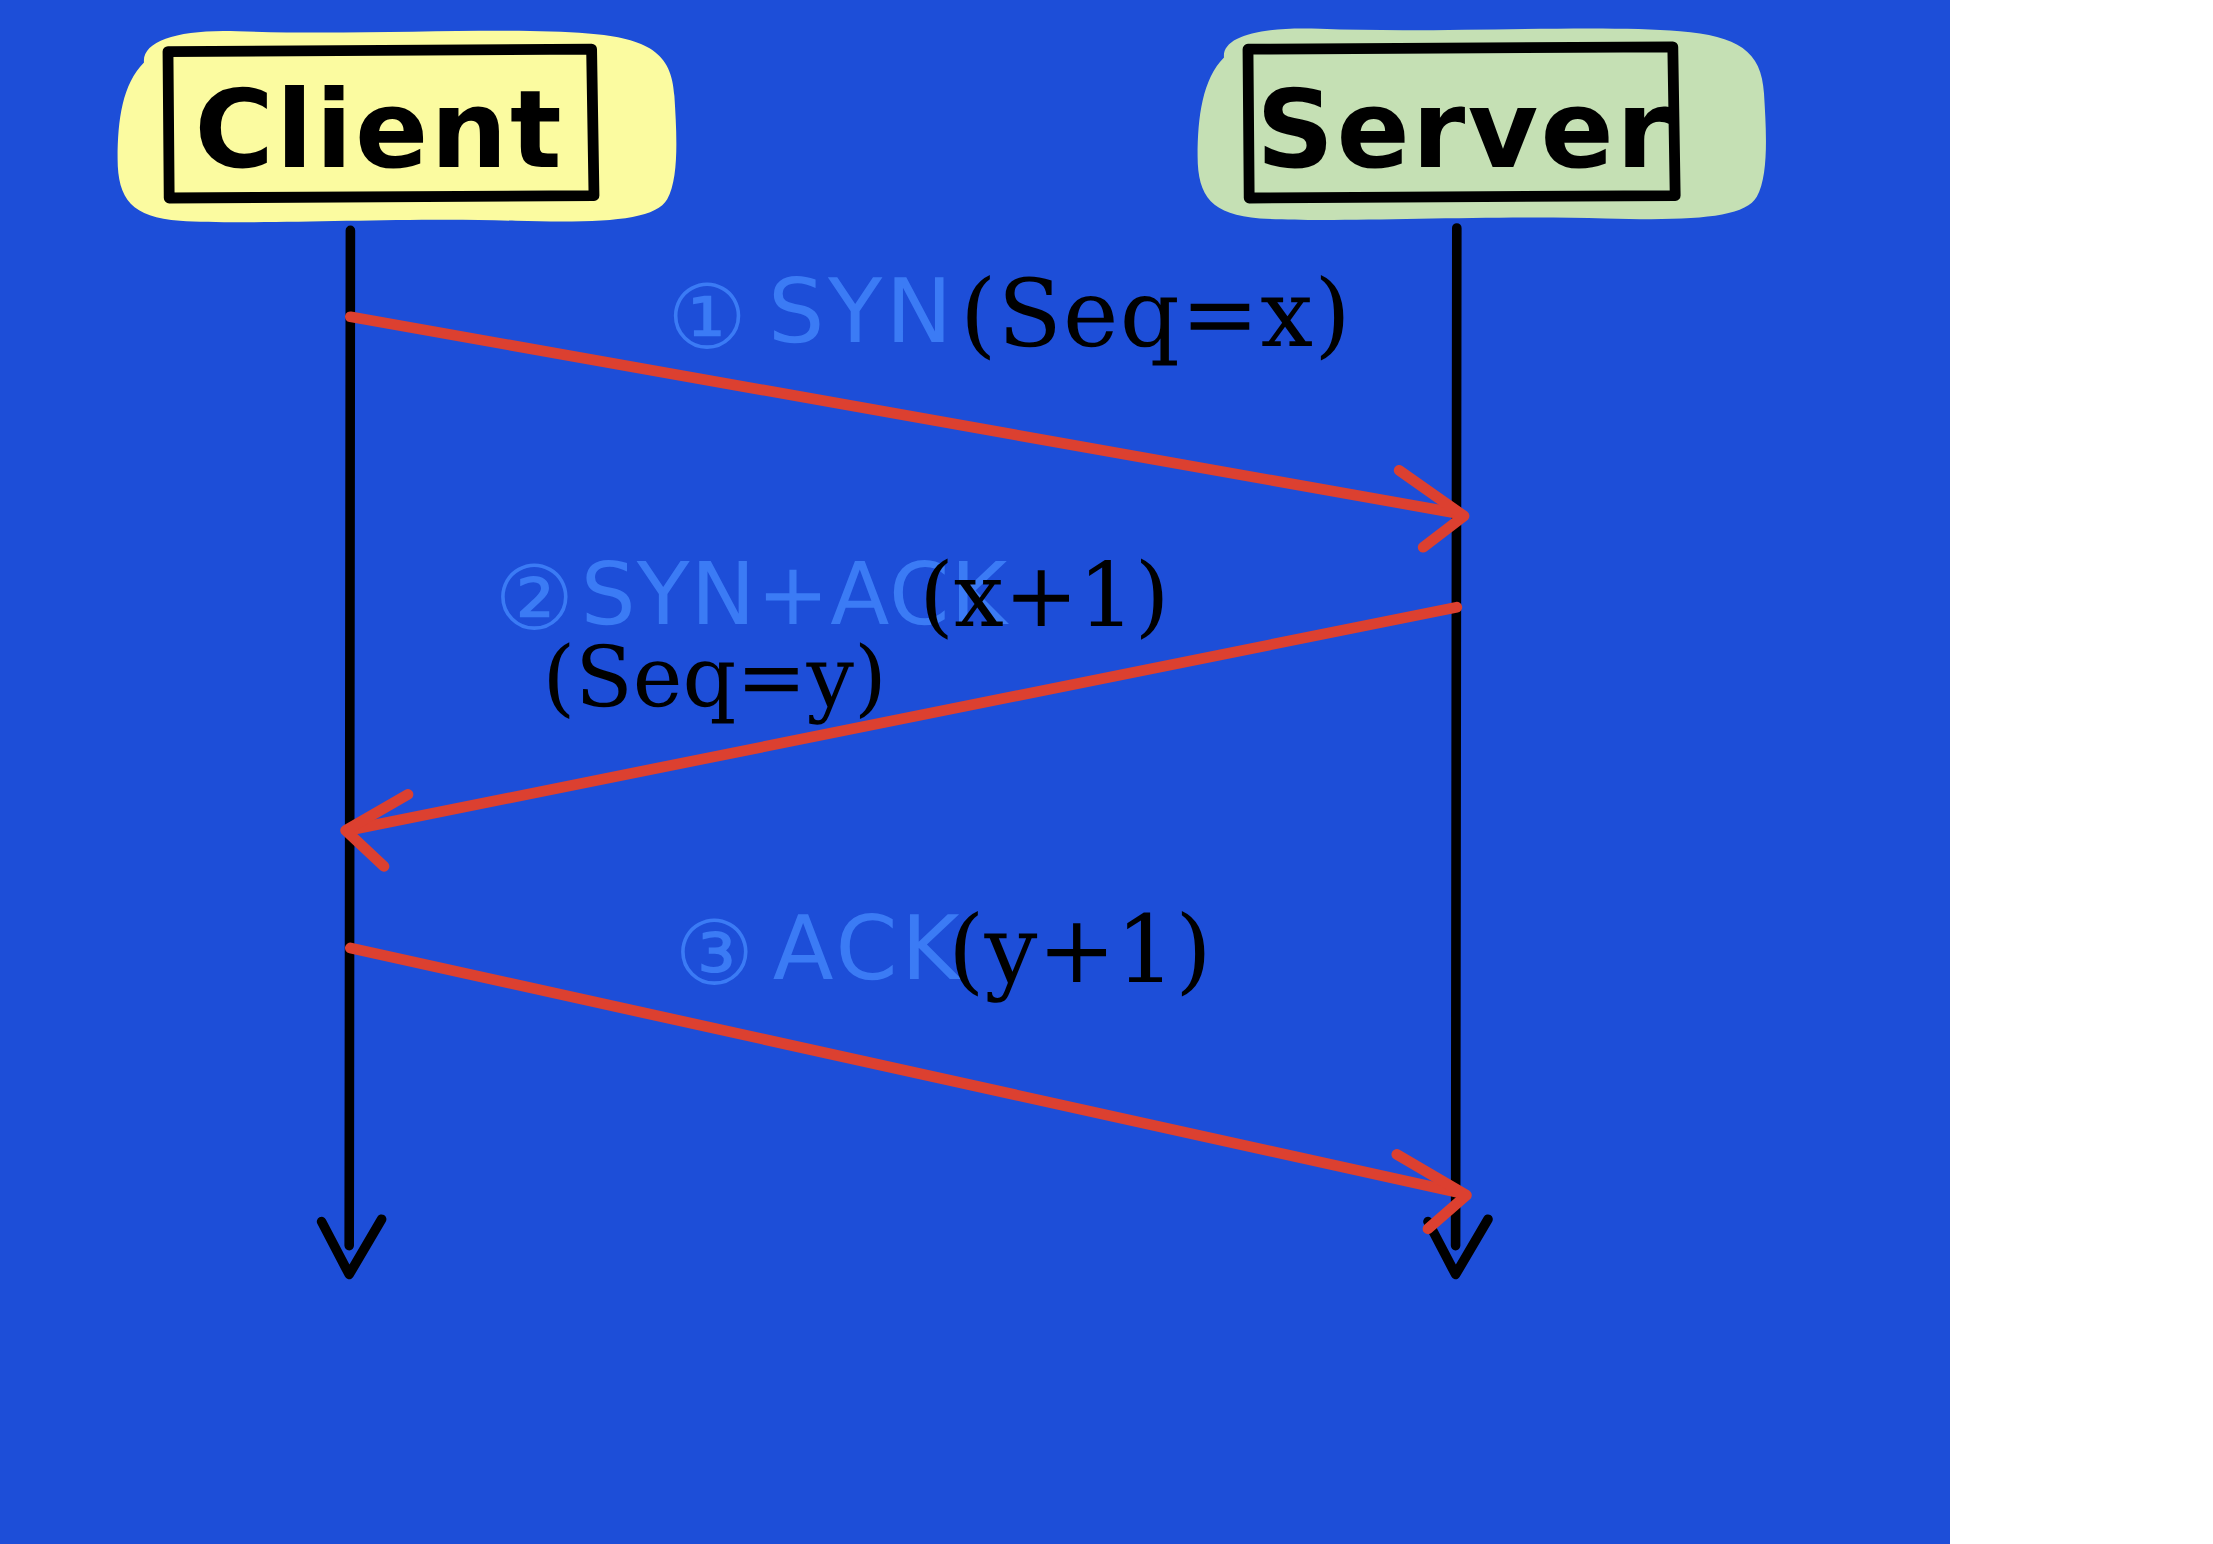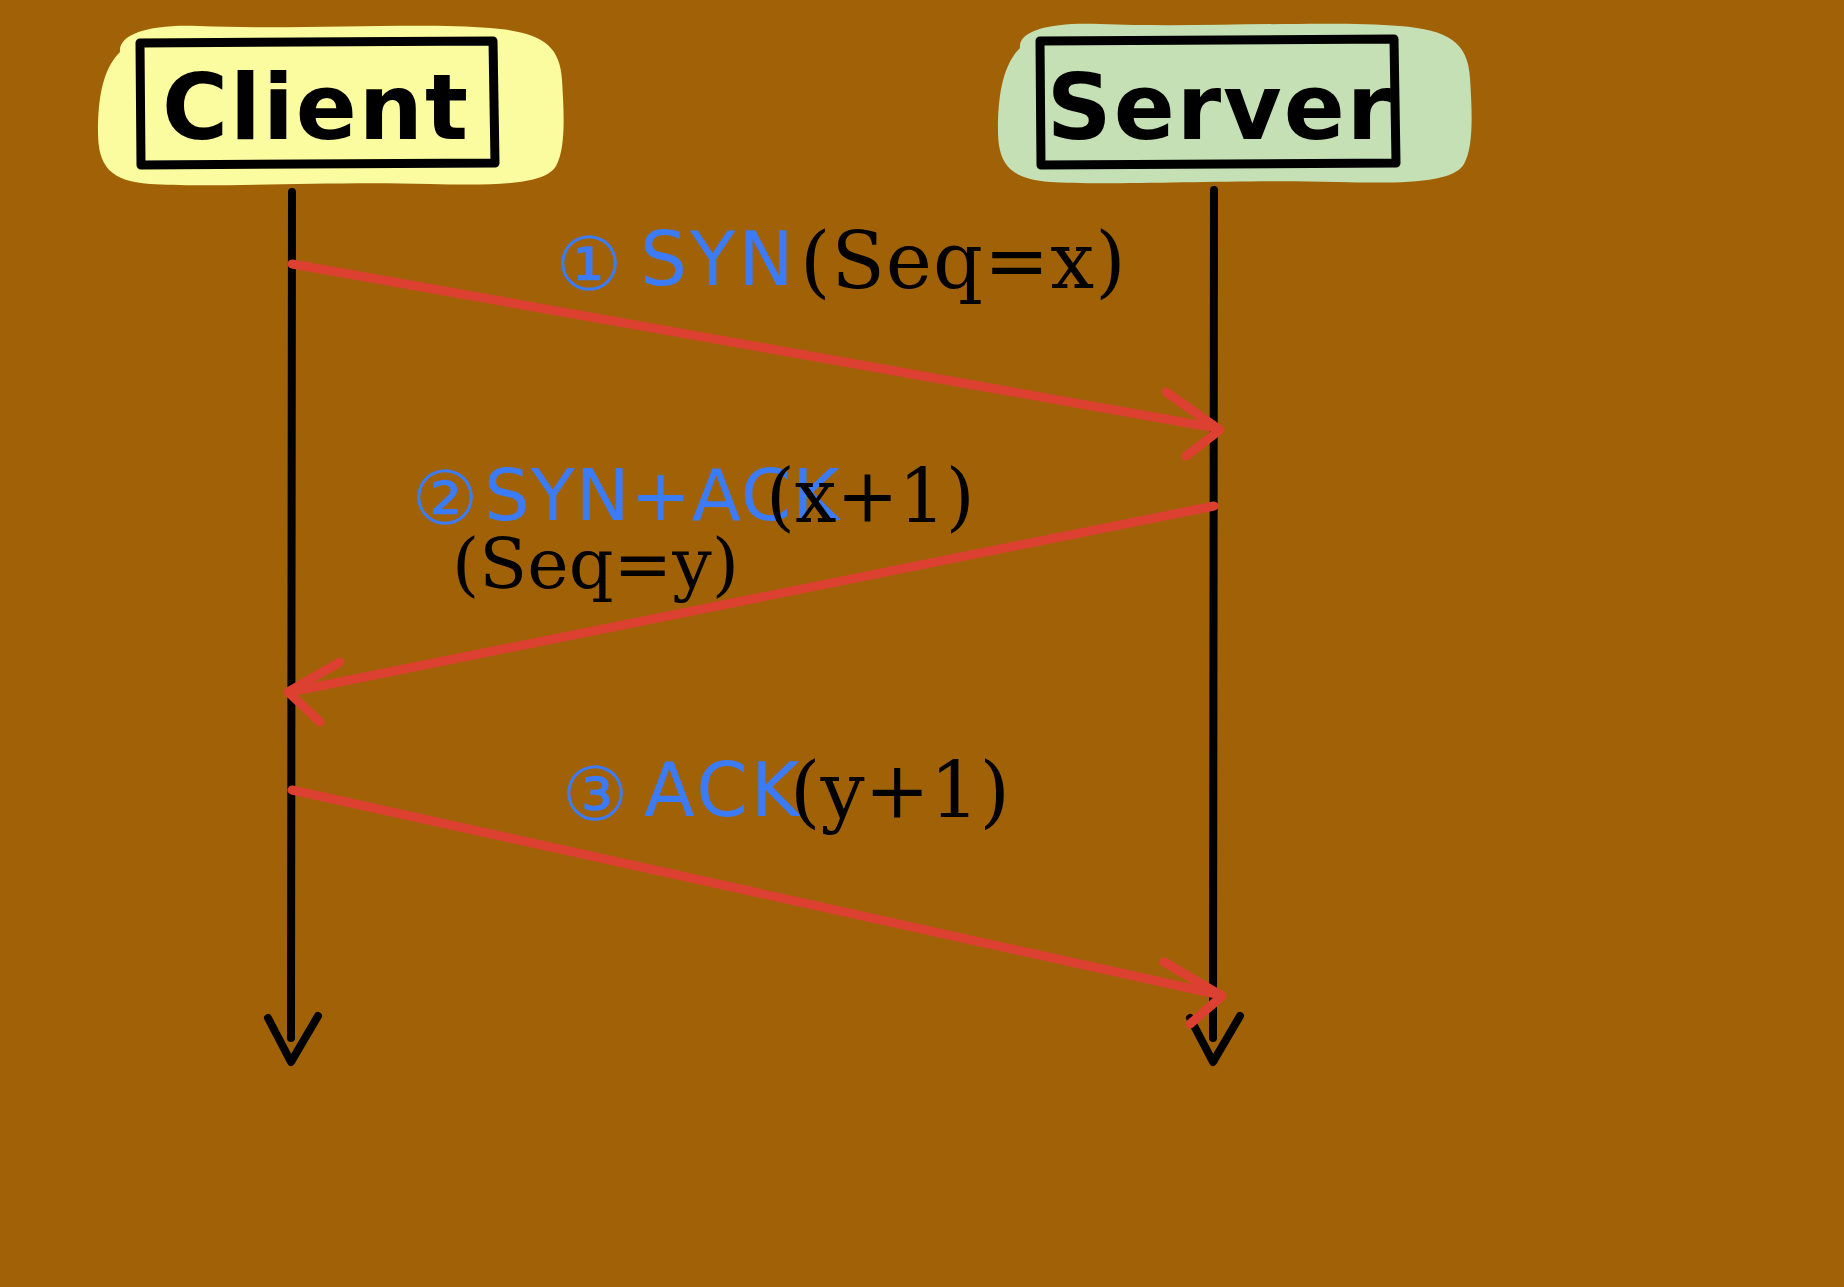--- a/index.html
+++ b/index.html
@@ -5,23 +5,23 @@
   html, body {
     margin: 0;
     padding: 0;
     background: #ffffff;
   }
   body {
     font-family: "DejaVu Sans", sans-serif;
   }
   #canvas {
     position: relative;
-    width: 1844px;
+    width: 1625px;
     height: 1287px;
-    background: #a16207;
+    background: #1d4ed8;
     overflow: hidden;
     text-align: right;
   }
   #diagram-svg {
     position: absolute;
     top: 0;
     left: 0;
     width: 1844px;
     height: 1287px;
   }

